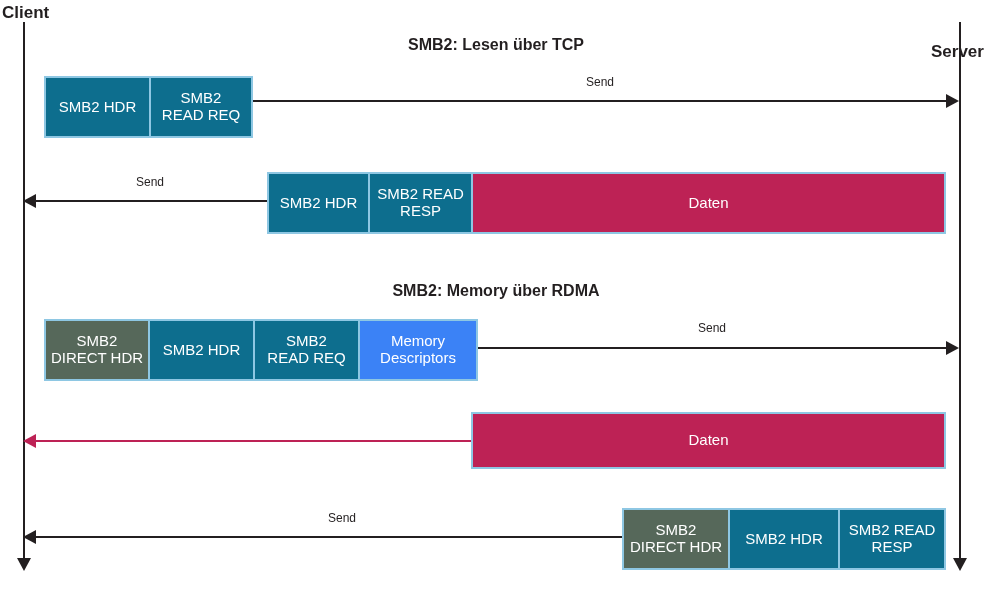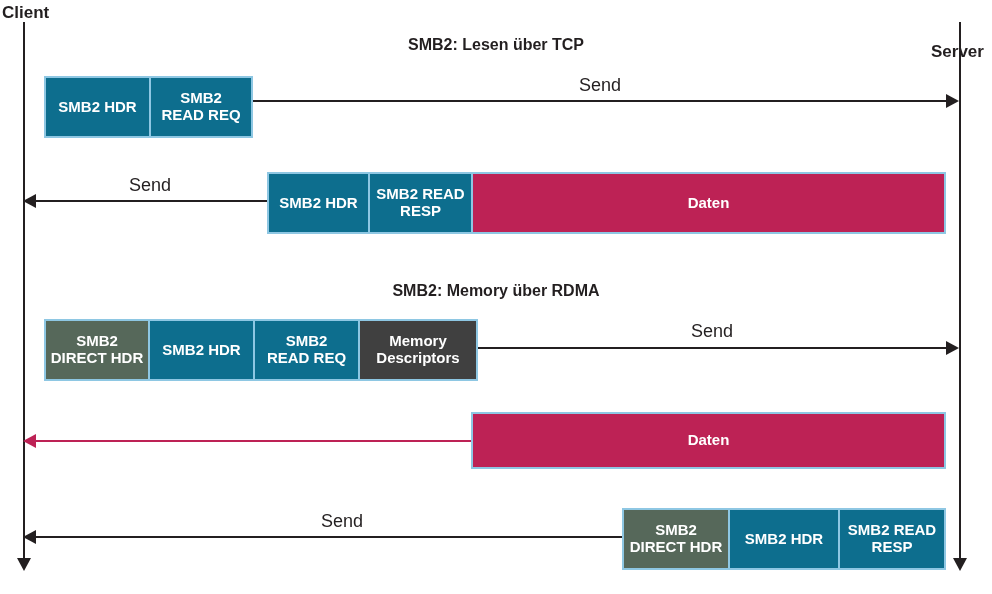--- a/index.html
+++ b/index.html
@@ -66,53 +66,52 @@
     height: 0;
     border-top: 7px solid transparent;
     border-bottom: 7px solid transparent;
   }
   .arrow-head.right.dark { border-left: 13px solid #231f20; }
   .arrow-head.left.dark  { border-right: 13px solid #231f20; }
   .arrow-head.left.crimson { border-right: 13px solid #bd2255; }
 
   .arrow-label {
     position: absolute;
-    font-size: 18px;
+    font-size: 12px;
     line-height: 1;
     white-space: nowrap;
     text-align: center;
   }
   .arrow-label.dark { color: #231f20; }
   .arrow-label.crimson { color: #bd2255; }
 
   
   .packet {
     position: absolute;
     display: flex;
     box-sizing: border-box;
     border: 2px solid #8ec7e3;
     background: #8ec7e3;
     gap: 2px;
-    font-weight: bold;
   }
   .seg {
     display: flex;
     align-items: center;
     justify-content: center;
     text-align: center;
     color: #ffffff;
     font-size: 15px;
     line-height: 1.12;
     box-sizing: border-box;
     white-space: pre-line;
     overflow: hidden;
   }
   .seg.teal   { background: #0d6e8e; }
   .seg.olive  { background: #56685a; }
-  .seg.purple { background: #404040; }
+  .seg.purple { background: #3b82f6; }
   .seg.crimson{ background: #bd2255; }
 </style>
 </head>
 <body>
 
 <div id="stage">
 
   <div class="endpoint-label" style="left:2px; top:4px;">Client</div>
   <div class="endpoint-label" style="left:931px; top:4px;margin-top:39px;">Server</div>
 

